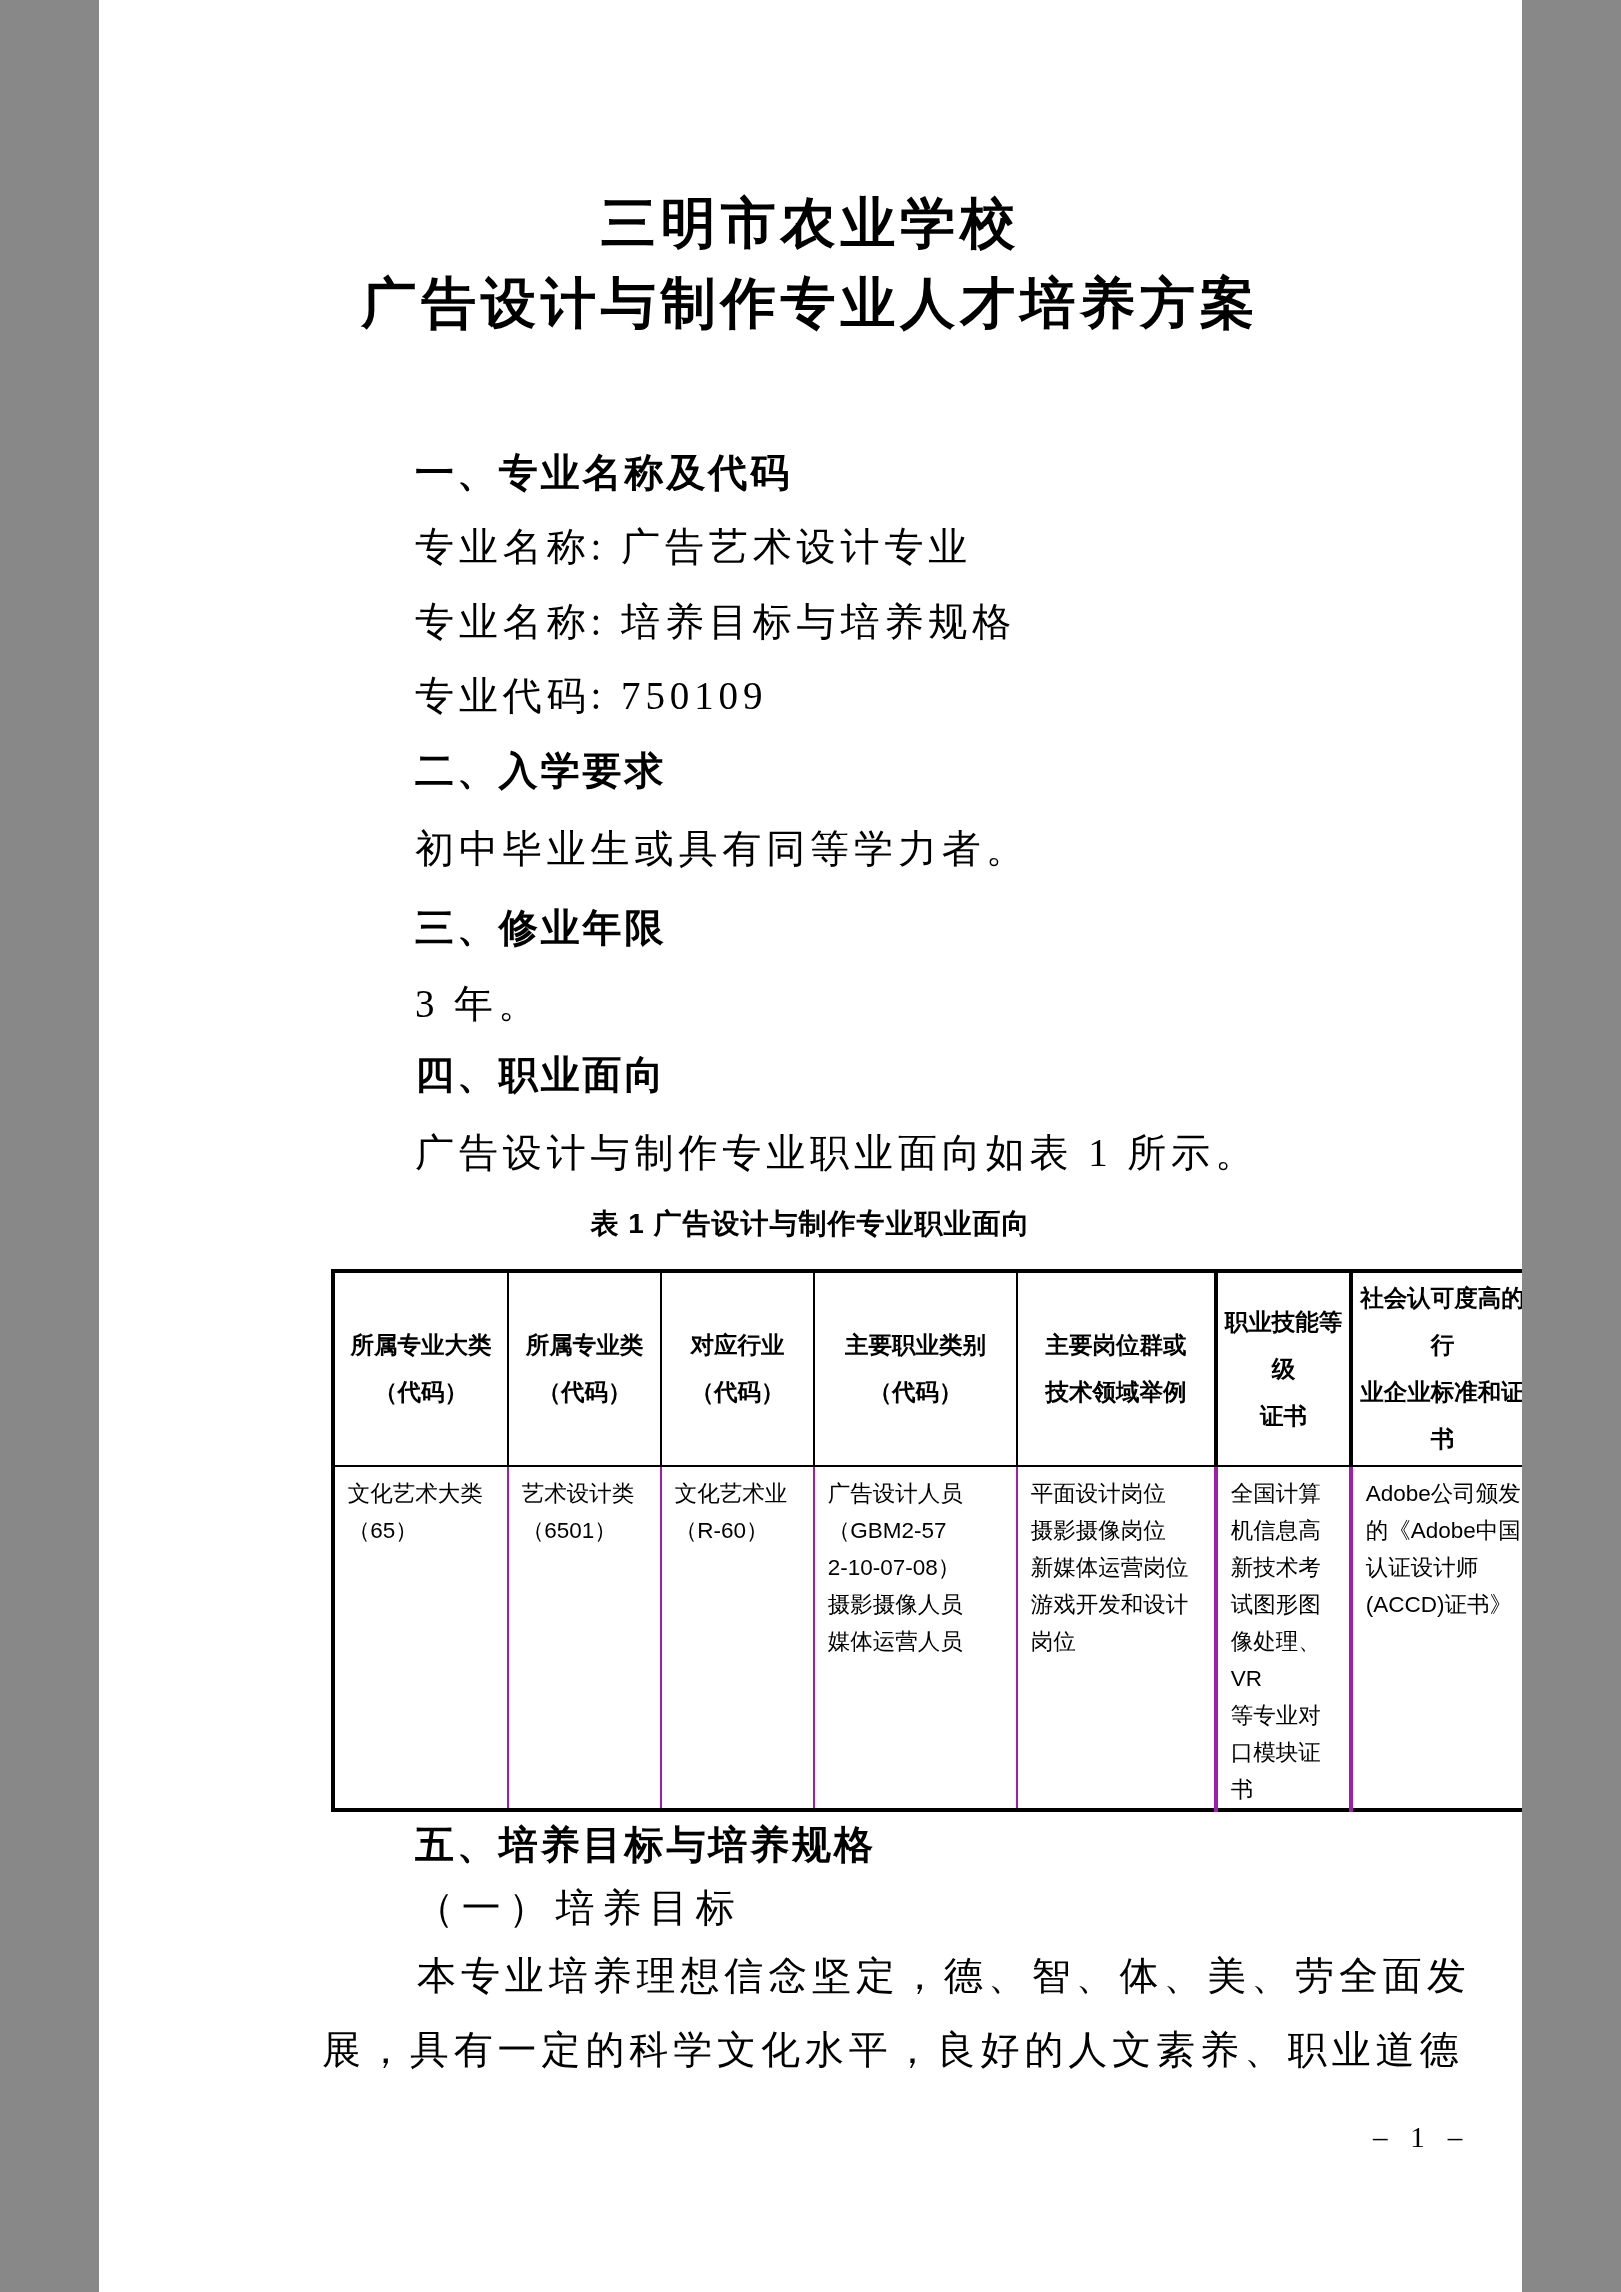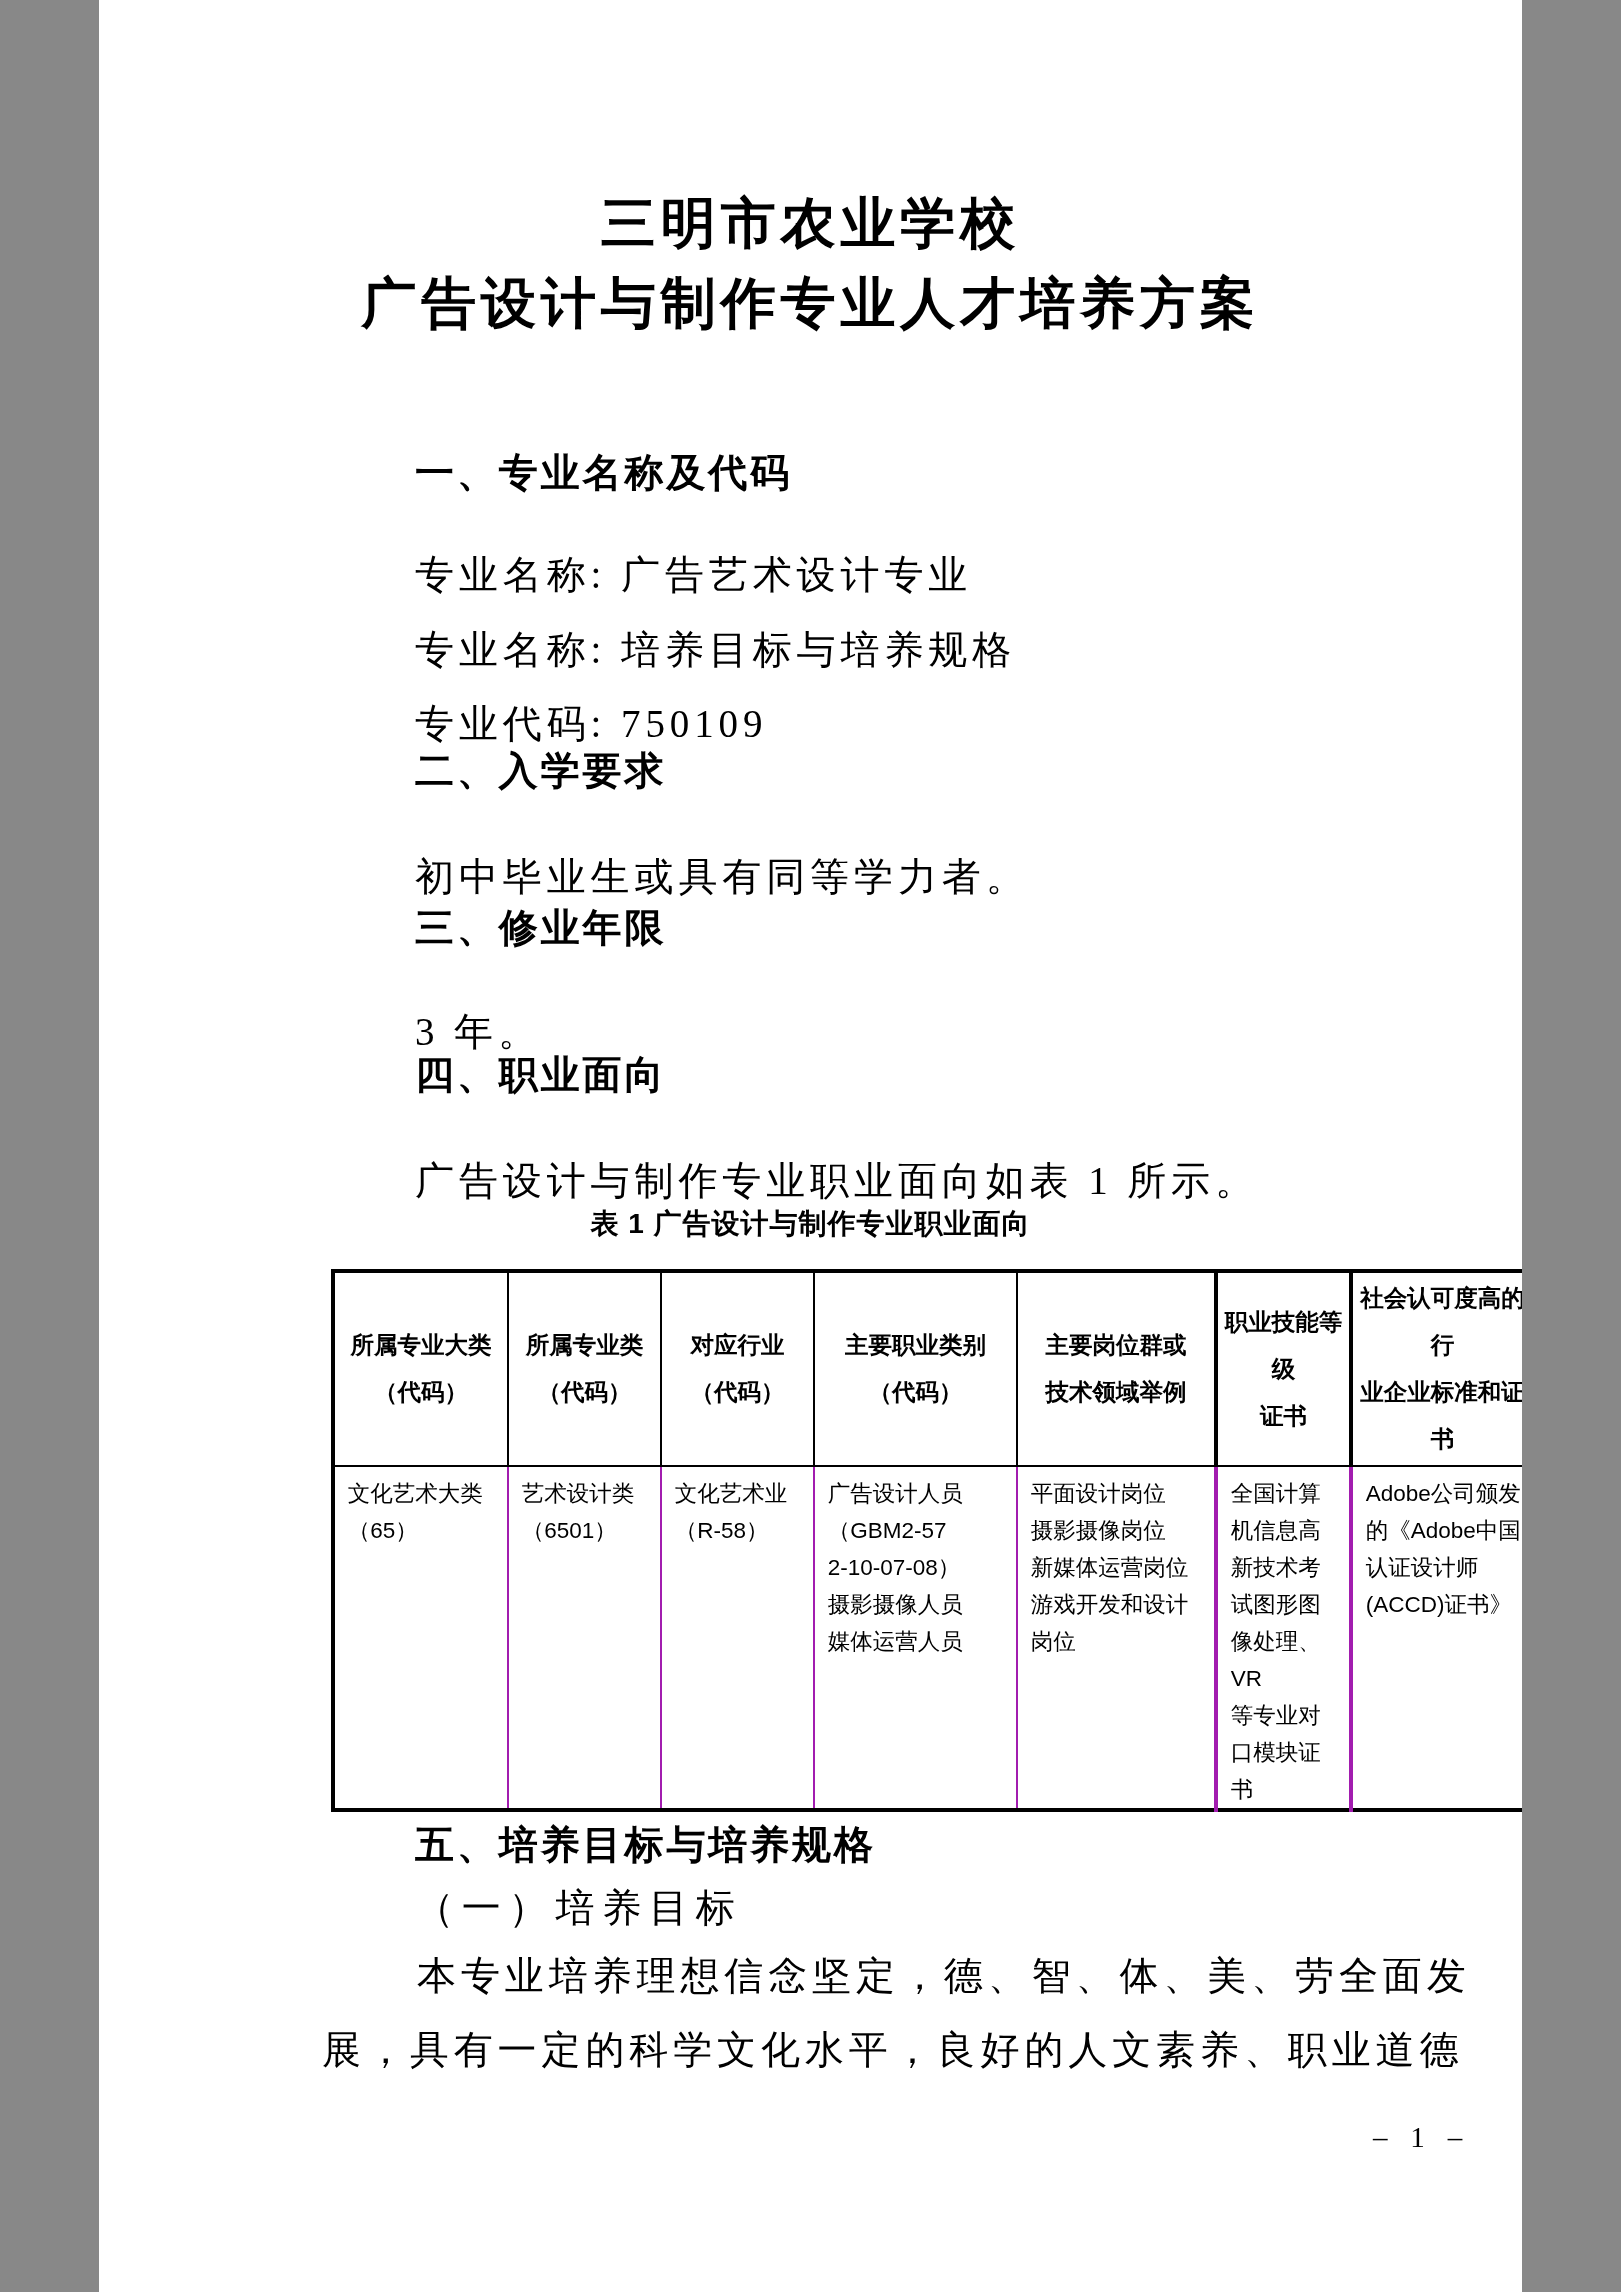--- a/index.html
+++ b/index.html
@@ -33,21 +33,20 @@
     line-height: 1;
     white-space: nowrap;
   }
   .bodyline {
     left: 316px;
     font-family: "Liberation Serif", serif;
     font-size: 39px;
     letter-spacing: 4.9px;
     line-height: 1;
     white-space: nowrap;
-    margin-top: 28px;
   }
   .subheading {
     left: 316px;
     font-family: "Liberation Serif", serif;
     font-size: 39px;
     letter-spacing: 7.8px;
     line-height: 1;
     white-space: nowrap;
   }
   .para {
@@ -166,21 +165,21 @@
 业企业标准和证书</th>
       </tr>
     </thead>
     <tbody>
       <tr style="height:302px">
         <td>文化艺术大类
 （65）</td>
         <td>艺术设计类
 （6501）</td>
         <td>文化艺术业
-（R-58）</td>
+（R-60）</td>
         <td>广告设计人员
 （GBM2-57
 2-10-07-08）
 摄影摄像人员
 媒体运营人员</td>
         <td>平面设计岗位
 摄影摄像岗位
 新媒体运营岗位
 游戏开发和设计
 岗位</td>

